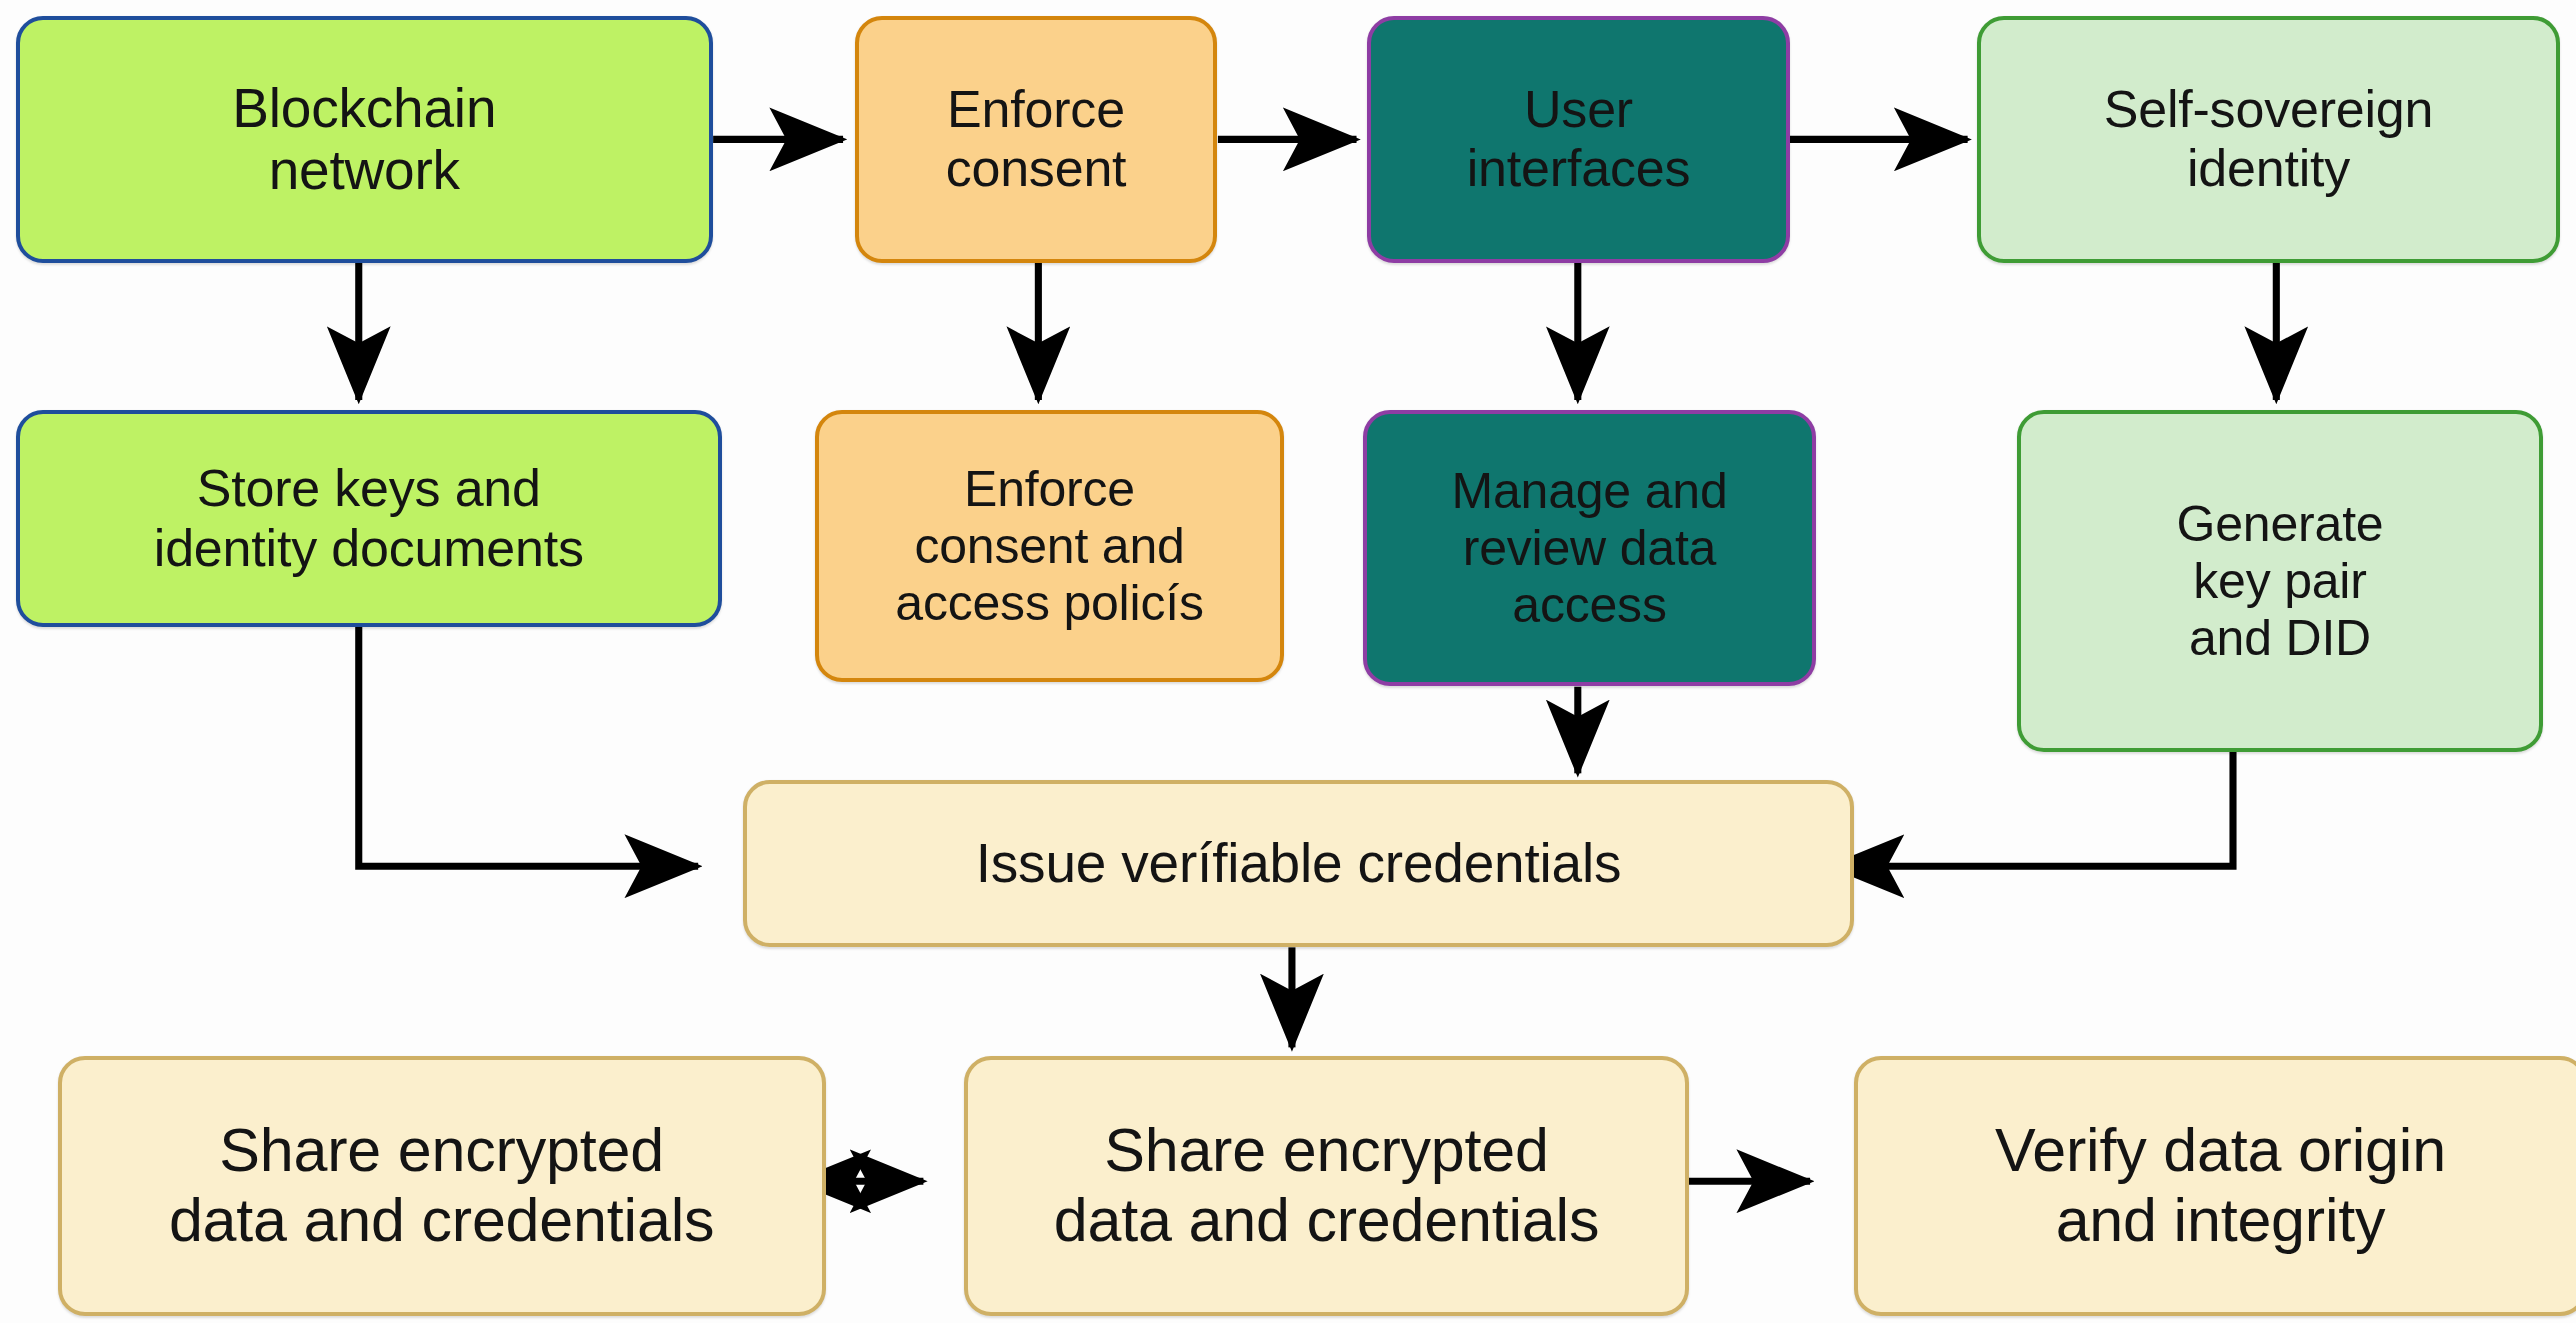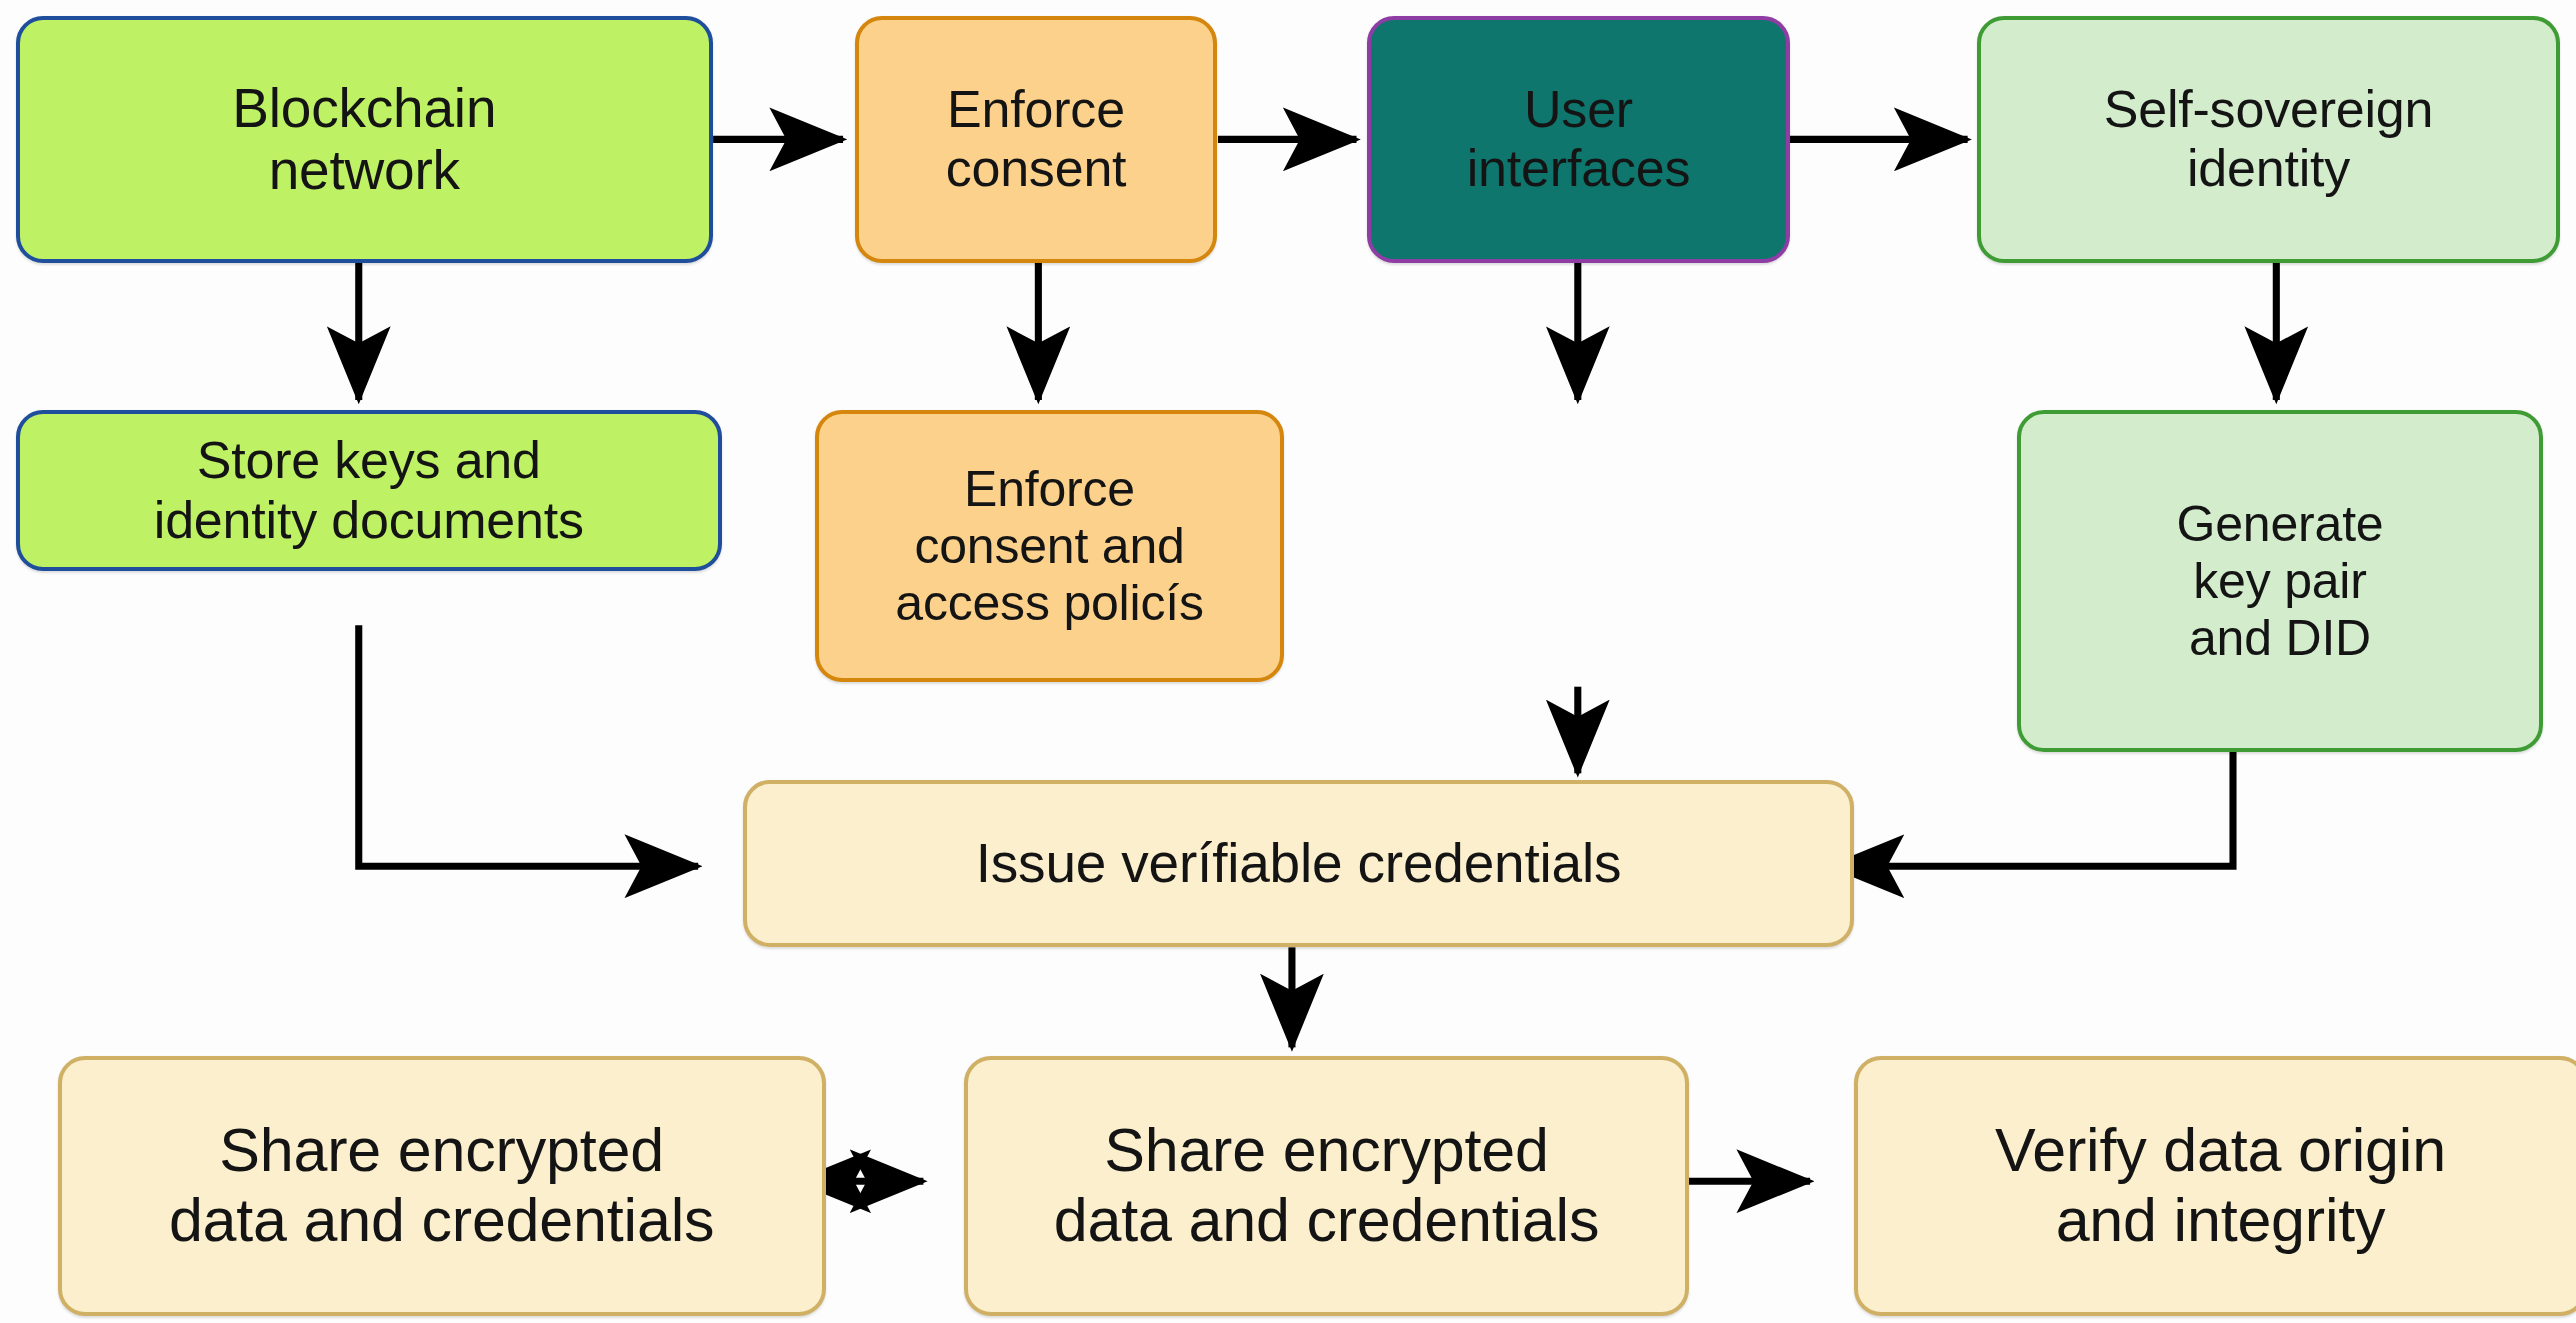--- a/index.html
+++ b/index.html
@@ -79,31 +79,36 @@
   <div class="node purple f66" style="left:1367px;top:15.8px;width:423px;height:247px;">
     <span>User
 interfaces</span>
   </div>
 
   <div class="node green f66" style="left:1977px;top:15.8px;width:583px;height:247px;">
     <span>Self-sovereign
 identity</span>
   </div>
 
-  <div class="node blue f66" style="left:15.8px;top:410px;width:706px;height:161px;">
+  <div class="node blue f66" style="left:15.8px;top:410px;width:706px;height:217px;">
     <span>Store keys and
 identity documents</span>
   </div>
 
   <div class="node orange f64" style="left:815px;top:410px;width:469px;height:272px;">
     <span>Enforce
 consent and
 access policís</span>
   </div>
 
+  <div class="node purple f64" style="left:1363px;top:410px;width:453px;height:276px;">
+    <span>Manage and
+review data
+access</span>
+  </div>
 
   <div class="node green f64" style="left:2017px;top:410px;width:526px;height:342px;">
     <span>Generate
 key pair
 and DID</span>
   </div>
 
   <div class="node cream f70" style="left:709px;top:780px;width:1111px;height:167px;">
     <span>Issue verífiable credentials</span>
   </div>

